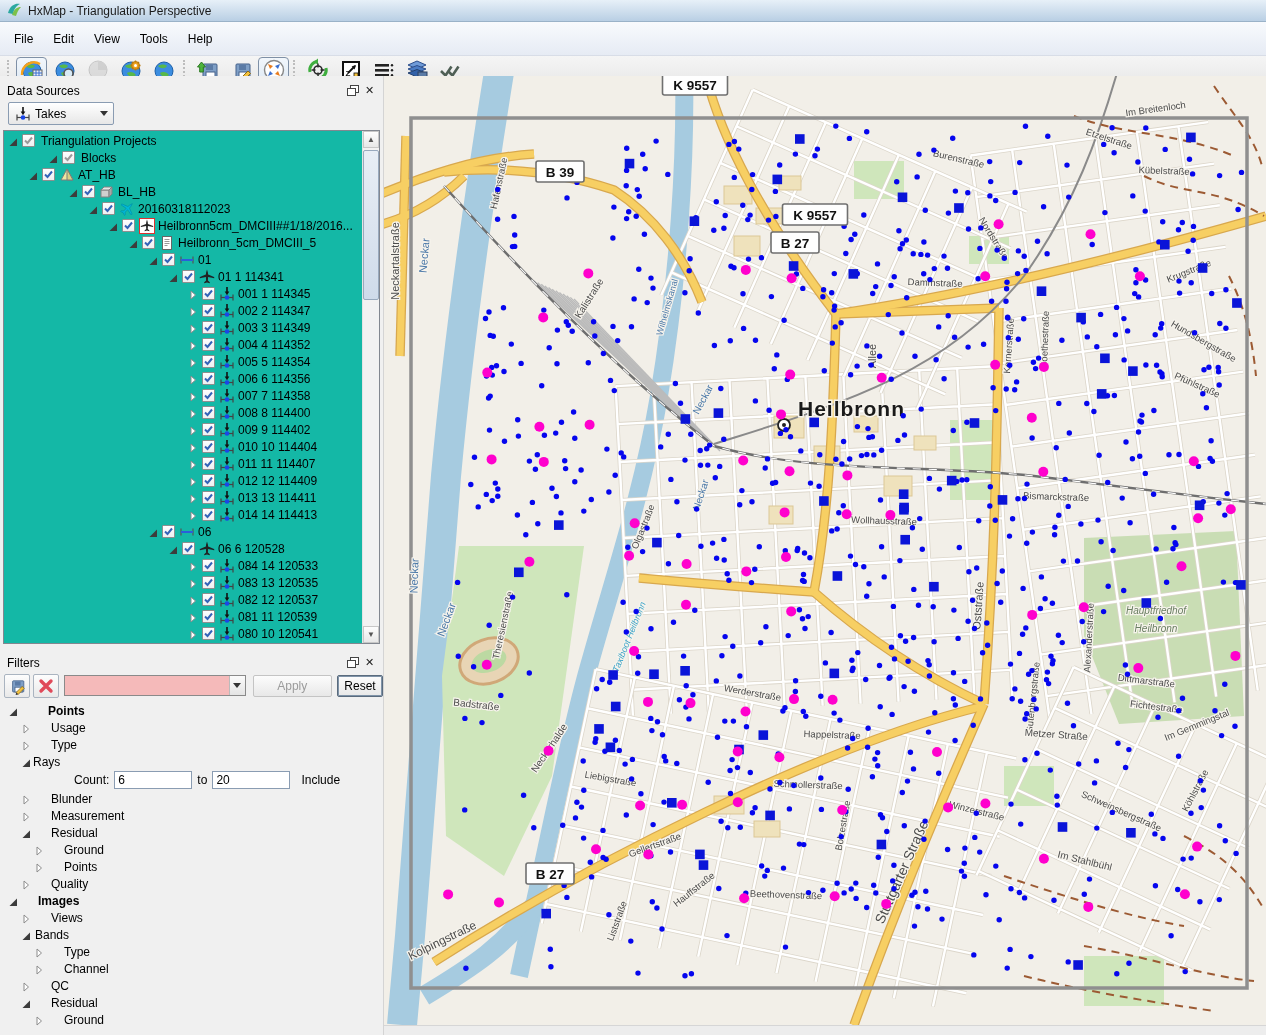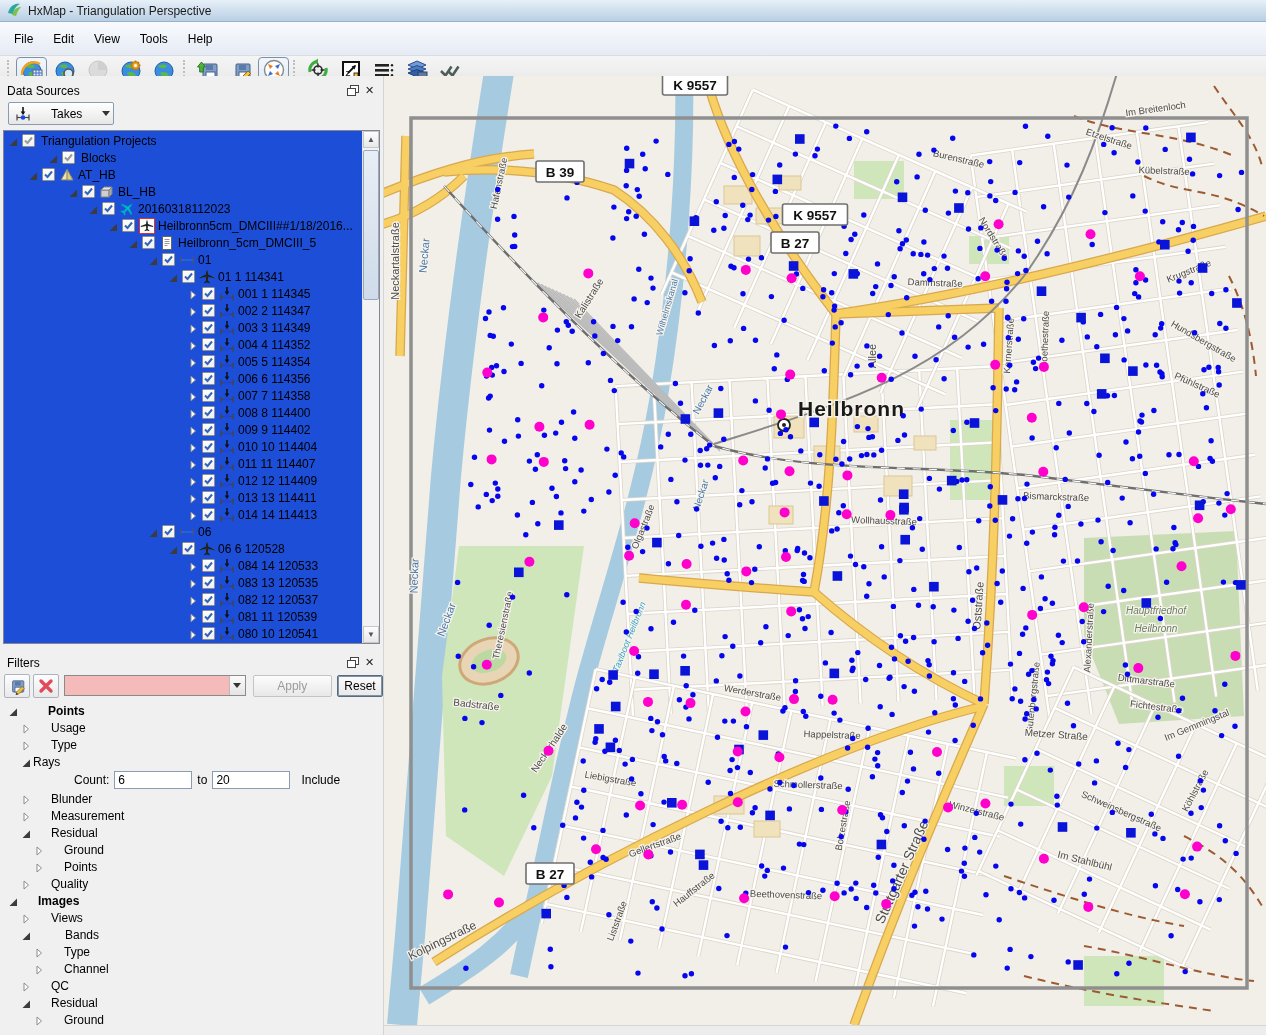--- a/index.html
+++ b/index.html
@@ -12,24 +12,24 @@
   .toolbar{height:32px;background:linear-gradient(#f5f5f5,#e7e7e7);border-bottom:1px solid #cfcfcf;display:flex;align-items:center;padding-left:4px}
   .tbgrip{width:5px;height:24px;margin:0 3px;border-left:2px dotted #bdbdbd}
   .tb{width:31px;height:29px;display:flex;align-items:center;justify-content:center;border:1px solid transparent;border-radius:3px;margin:0 1px}
   .tb.framed{border:1px solid #7f90a6;background:linear-gradient(#f2f7fc,#dde8f3);border-radius:4px}
   .tb.disabled{opacity:.5}
   .main-left{position:absolute;left:0;top:76px;width:384px;bottom:0;background:#f0f0f0;border-right:1px solid #d4d4d4}
   .phdr{height:22px;display:flex;align-items:flex-end;padding:0 5px 0 7px;font-size:12px}
   .phdr .sp{flex:1}
   .pbtn{width:17px;height:15px;display:flex;align-items:center;justify-content:center;color:#222;font-size:11px;line-height:1;cursor:default}
   .takesrow{height:32px;padding:4px 0 0 8px}
-  .takes{width:106px;height:23px;border:1px solid #8a9cb2;border-radius:2px;background:linear-gradient(#ffffff,#e7e7e7);display:flex;align-items:center;gap:20px;padding:0 5px}
+  .takes{width:106px;height:23px;border:1px solid #8a9cb2;border-radius:2px;background:linear-gradient(#ffffff,#e7e7e7);display:flex;align-items:center;gap:4px;padding:0 5px}
   .takes .lbl{flex:1}
   .dnarrow{width:0;height:0;border-left:4px solid transparent;border-right:4px solid transparent;border-top:5px solid #333}
-  .treebox{position:absolute;left:3px;right:3px;top:54px;height:514px;background:#1d4ed8;border:1px solid #828790;overflow:hidden}
+  .treebox{position:absolute;left:3px;right:3px;top:54px;height:514px;background:#14b8a6;border:1px solid #828790;overflow:hidden}
   .trows{position:absolute;left:0;top:1px;right:18px}
   .trow{height:17px;display:flex;align-items:center;white-space:nowrap}
   .trow .lab{margin-left:3px;font-size:12px}
   .exp{width:10px;height:10px;flex:none;margin-right:2px}
   .cb{width:13px;height:13px;flex:none;border:1px solid #8e8f8f;border-radius:1px;background:linear-gradient(#fefefe,#eef0f2);display:flex;align-items:center;justify-content:center;margin:0 3px 0 2px}
   .ticon{width:16px;height:16px;flex:none;margin-left:1px}
   .sbar{position:absolute;right:0;top:0;bottom:0;width:17px;background:#f2f2f2;border-left:1px solid #e4e4e4}
   .sbtn{position:absolute;left:0;width:16px;height:17px;background:linear-gradient(#fdfdfd,#e8e8e8);border:1px solid #c7c7c7;display:flex;align-items:center;justify-content:center;font-size:8px;color:#555}
   .sthumb{position:absolute;left:0;width:16px;background:linear-gradient(#e8eef5,#cfdbea);border:1px solid #98a9bd;border-radius:2px}
   .fhdr{position:absolute;left:0;right:0;top:572px}
@@ -827,21 +827,21 @@
       <div class="frow">
         <span class="exp" style="margin-left:21px"><svg width="10" height="10" viewBox="0 0 10 10">
             <path d="M3,1 L3,9 L7.5,5 Z" fill="#fff" stroke="#8c8c8c"></path>
           </svg></span>
         <span class="lab" style="margin-left:18px">Views</span>
       </div>
       <div class="frow">
         <span class="exp" style="margin-left:21px"><svg width="10" height="10" viewBox="0 0 10 10">
             <path d="M9,1.5 L9,9 L1.5,9 Z" fill="#3c3c3c"></path>
           </svg></span>
-        <span class="lab" style="margin-left:32px">Bands</span>
+        <span class="lab" style="margin-left:2px">Bands</span>
       </div>
       <div class="frow">
         <span class="exp" style="margin-left:34px"><svg width="10" height="10" viewBox="0 0 10 10">
             <path d="M3,1 L3,9 L7.5,5 Z" fill="#fff" stroke="#8c8c8c"></path>
           </svg></span>
         <span class="lab" style="margin-left:18px">Type</span>
       </div>
       <div class="frow">
         <span class="exp" style="margin-left:34px"><svg width="10" height="10" viewBox="0 0 10 10">
             <path d="M3,1 L3,9 L7.5,5 Z" fill="#fff" stroke="#8c8c8c"></path>

